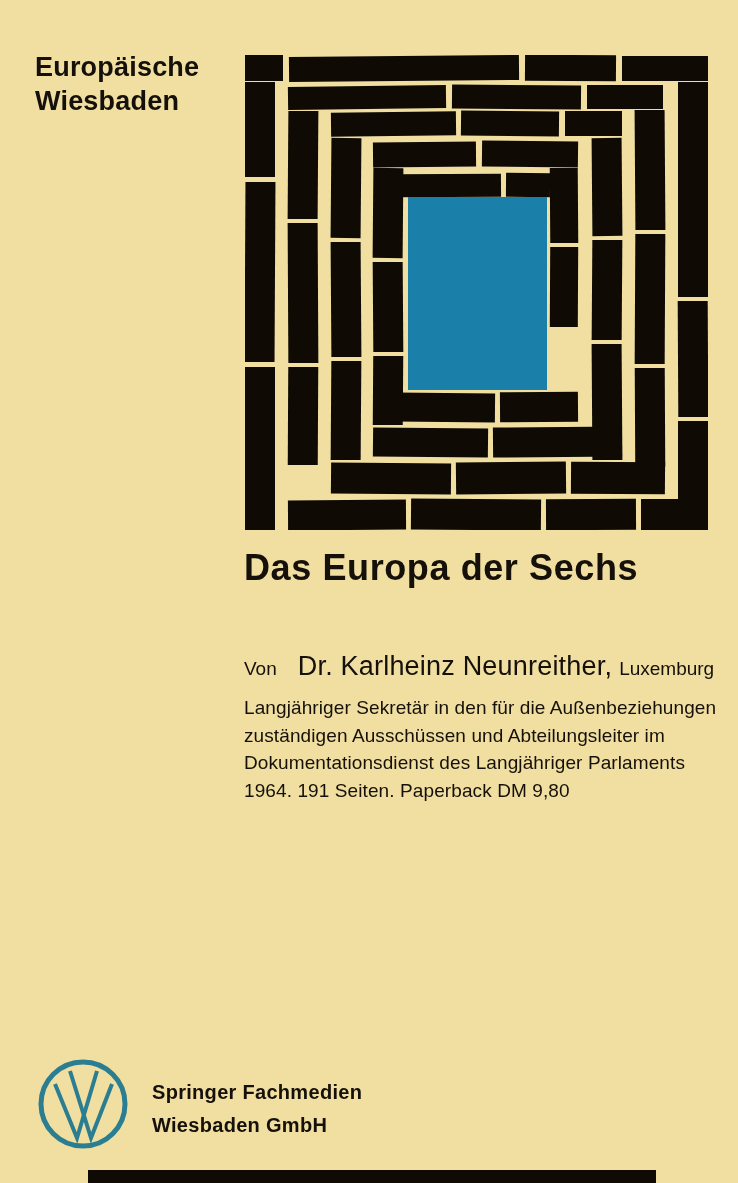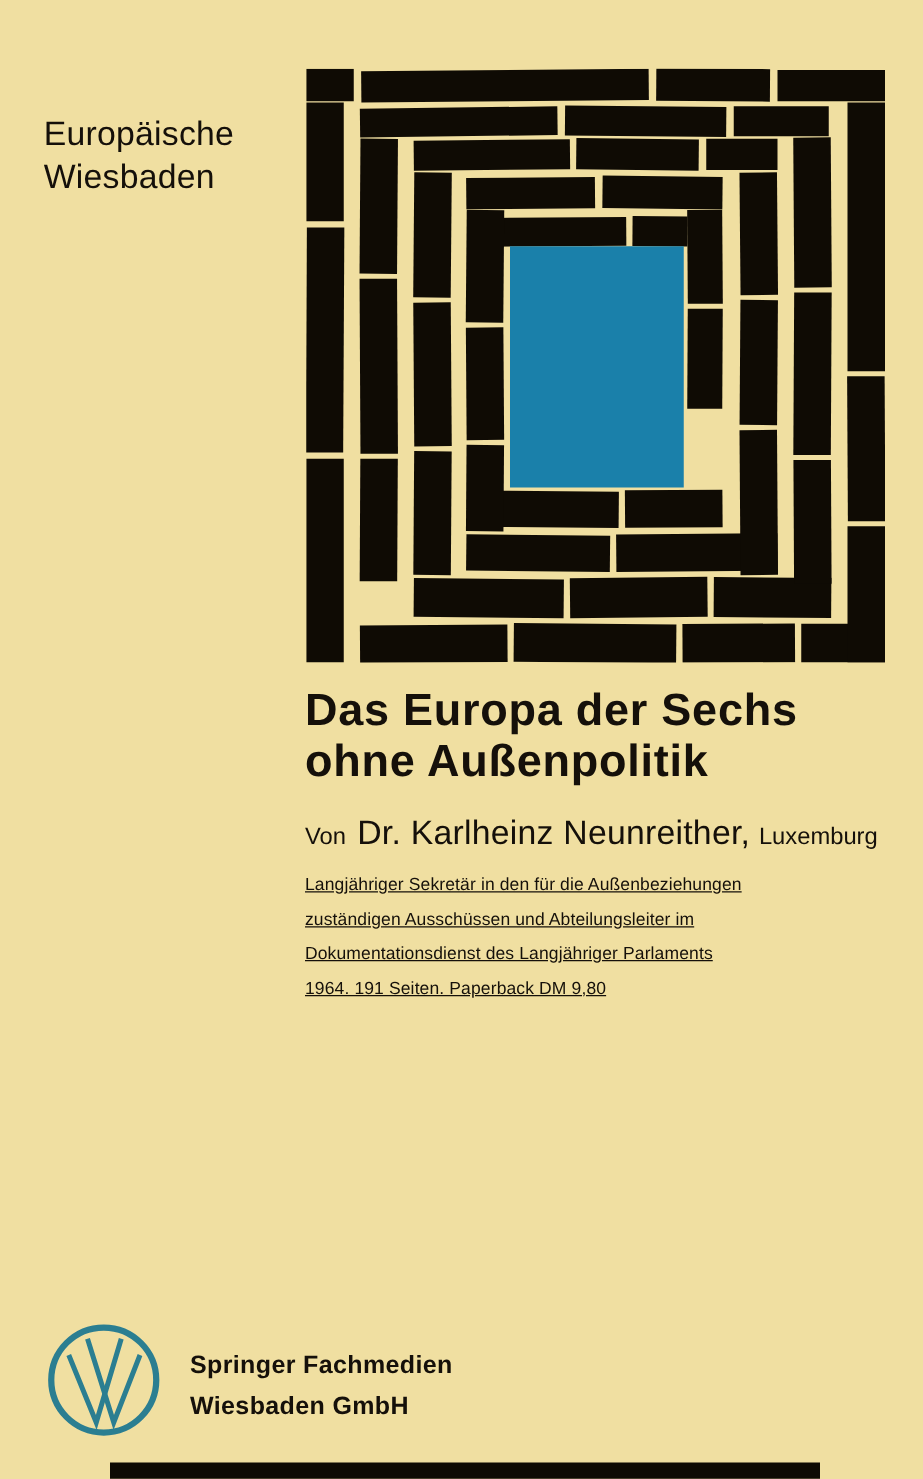--- a/index.html
+++ b/index.html
@@ -6,46 +6,44 @@
   body{
     width:738px;height:1183px;position:relative;overflow:hidden;
     background:#f0dfa1;
     font-family:"Liberation Sans","DejaVu Sans",sans-serif;
     color:#15100a;
   }
   .abs{position:absolute;}
   
   #series{
     left:35px;top:50px;
-    font-size:27px;font-weight:normal;line-height:34px;
+    font-size:27px;font-weight:bold;line-height:34px;
     letter-spacing:0.2px;
-    margin-top:40px;
   }
   
   #artwork{left:245px;top:55px;width:463px;height:475px;}
   
   #title{
     left:244px;top:547px;
     font-size:36px;font-weight:bold;line-height:41px;
-    letter-spacing:0.6px;white-space:nowrap;
+    letter-spacing:0.6px;white-space:nowrap;text-align:center;
   }
   
   #byline{
     left:244px;top:651px;
     white-space:nowrap;display:flex;align-items:baseline;
   }
-  #byline .von{font-size:19px;margin-right:9px;}
+  #byline .von{font-size:19px;margin-right:21px;}
   #byline .author{font-size:27px;font-weight:normal;letter-spacing:0.2px;}
   #byline .place{font-size:19px;margin-left:7px;}
   
   #description{
     left:244px;top:694px;
-    font-size:14px;line-height:27.5px;letter-spacing:0.1px;
+    font-size:19px;line-height:27.5px;letter-spacing:0.1px;
     white-space:nowrap;
-    text-decoration:underline;
   }
   
   #logo{left:36px;top:1057px;width:94px;height:94px;}
   #publisher{
     left:152px;top:1076px;
     font-size:20px;font-weight:bold;line-height:33px;
     letter-spacing:0.3px;
   }
   #bottom-bar{
     left:88px;top:1170px;width:568px;height:13px;
@@ -109,21 +107,20 @@
       <rect x="347" y="185" width="30" height="100" fill="#0f0b04" transform="rotate(0.4 362 235)"></rect>
       <rect x="347" y="289" width="30" height="116" fill="#0f0b04" transform="rotate(-0.4 362 347)"></rect>
       <rect x="305" y="113" width="28" height="75" fill="#0f0b04" transform="rotate(-0.4 319 150.5)"></rect>
       <rect x="305" y="192" width="28" height="80" fill="#0f0b04" transform="rotate(0.3 319 232)"></rect>
     </g>
   <rect id="art-center" x="163" y="142" width="139" height="193" fill="#1a80aa"></rect>
 </svg>
 
 <div id="title" class="abs">
   <div>Das Europa der Sechs</div>
-  <div>ohne Außenpolitik</div>
 </div>
 
 <div id="byline" class="abs">
   <span class="von">Von</span>
   <span class="author">Dr. Karlheinz Neunreither,</span>
   <span class="place">Luxemburg</span>
 </div>
 
 <div id="description" class="abs">
   <div>Langjähriger Sekretär in den für die Außenbeziehungen</div>

